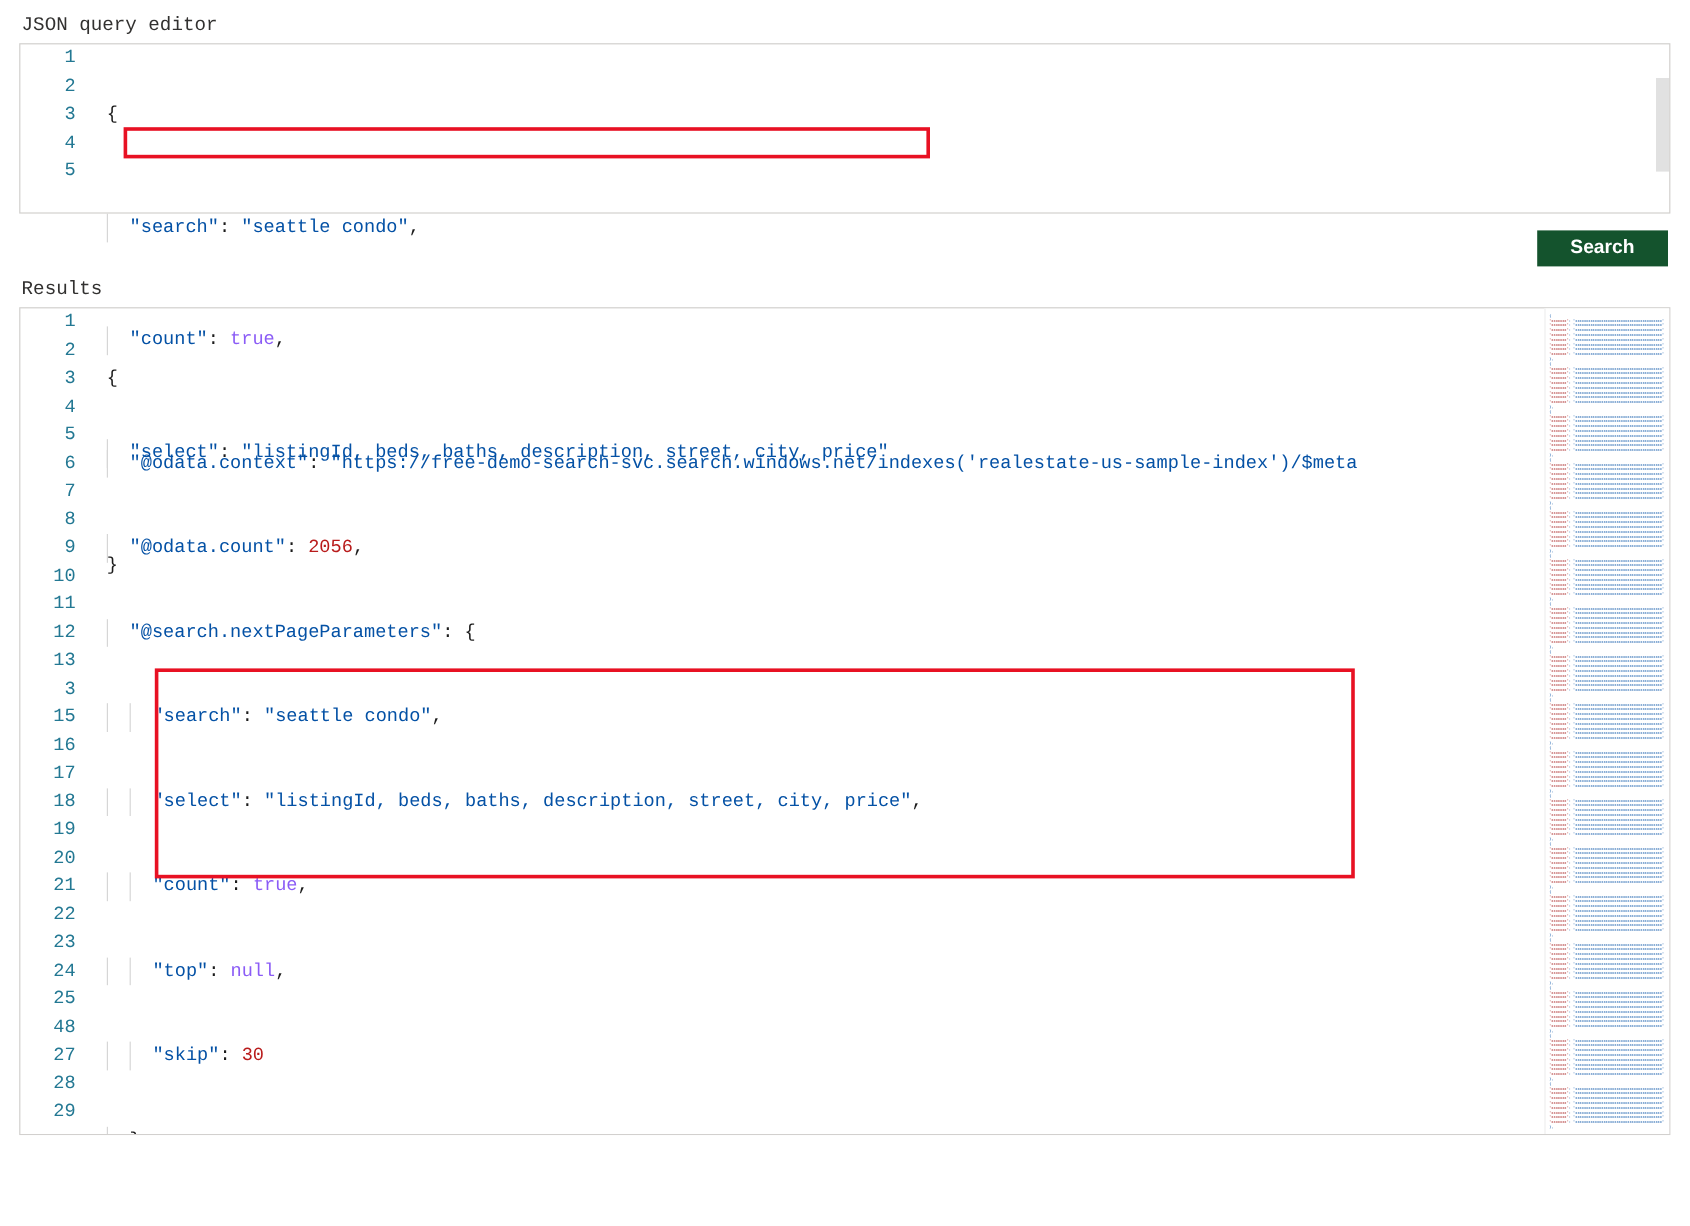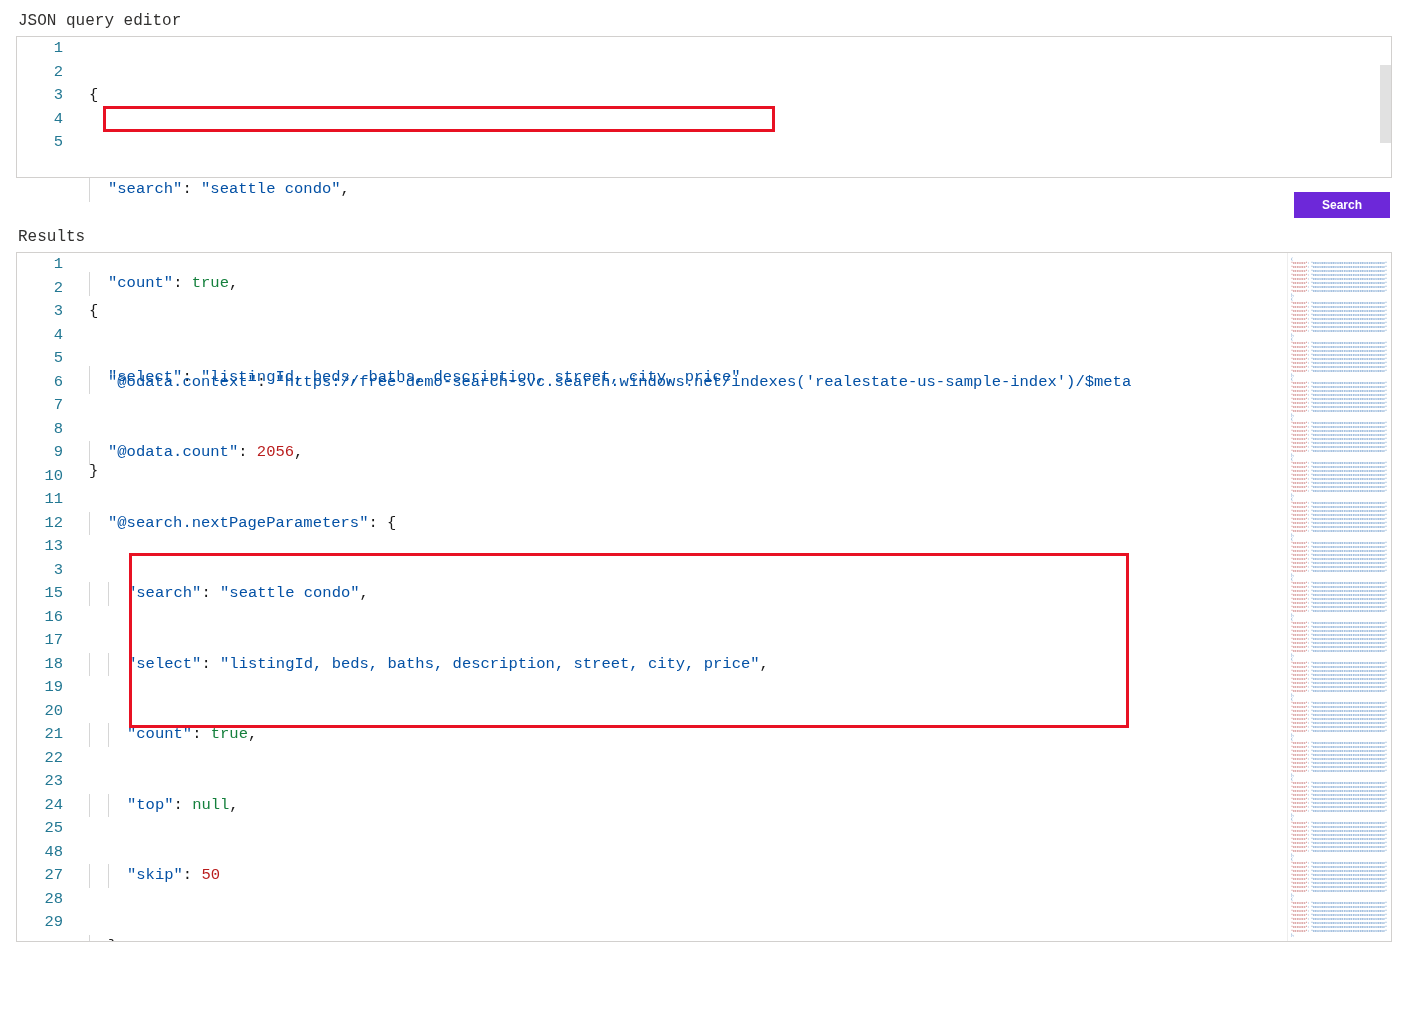--- a/index.html
+++ b/index.html
@@ -59,39 +59,39 @@
     vertical-align:top;
     position:relative;
   }
   .pad2  { display:inline-block; width:18px; }
 
   .tok-brace  { color:#1b1b1b; }
   .tok-key    { color:#0451a5; }
   .tok-punc   { color:#1b1b1b; }
   .tok-str    { color:#0451a5; }
   .tok-num    { color:#b91c1c; }
-  .tok-bool   { color:#15803d; }
+  .tok-bool   { color:#8b5cf6; }
   .tok-url    { color:#0451a5; }
 
   .red-box {
     position: absolute;
     border: 3px solid #e81123;
     pointer-events: none;
   }
 
   .search-row {
     display:flex;
     justify-content:flex-end;
     margin: 14px 2px 10px 0;
   }
   .search-btn {
-    background:#6d28d9;
+    background:#14532d;
     color:#fff;
     border:none;
-    font-size:12px;
+    font-size:16px;
     padding: 6px 28px;
     font-weight:600;
     cursor:pointer;
   }
 
   .results-wrap {
     display:flex;
     border:1px solid #d2d0ce;
   }
   .results-main {
@@ -208,21 +208,21 @@
 <div class="code-line"><span class="guide"></span><span class="pad2"></span><span class="tok-key">"@search.nextPageParameters"</span><span class="tok-punc">: {</span></div>
 
 <div class="code-line"><span class="guide"></span><span class="pad2"></span><span class="guide"></span><span class="pad2"></span><span class="tok-key">"search"</span><span class="tok-punc">: </span><span class="tok-str">"<span>seattle condo</span>"</span><span class="tok-punc">,</span></div>
 
 <div class="code-line"><span class="guide"></span><span class="pad2"></span><span class="guide"></span><span class="pad2"></span><span class="tok-key">"select"</span><span class="tok-punc">: </span><span class="tok-str">"<span>listingId, beds, baths, description, street, city, price</span>"</span><span class="tok-punc">,</span></div>
 
 <div class="code-line"><span class="guide"></span><span class="pad2"></span><span class="guide"></span><span class="pad2"></span><span class="tok-key">"count"</span><span class="tok-punc">: </span><span class="tok-bool">true</span><span class="tok-punc">,</span></div>
 
 <div class="code-line"><span class="guide"></span><span class="pad2"></span><span class="guide"></span><span class="pad2"></span><span class="tok-key">"top"</span><span class="tok-punc">: </span><span class="tok-bool">null</span><span class="tok-punc">,</span></div>
 
-<div class="code-line"><span class="guide"></span><span class="pad2"></span><span class="guide"></span><span class="pad2"></span><span class="tok-key">"skip"</span><span class="tok-punc">: </span><span class="tok-num">50</span></div>
+<div class="code-line"><span class="guide"></span><span class="pad2"></span><span class="guide"></span><span class="pad2"></span><span class="tok-key">"skip"</span><span class="tok-punc">: </span><span class="tok-num">30</span></div>
 
 <div class="code-line"><span class="guide"></span><span class="pad2"></span><span class="tok-brace">},</span></div>
 
 
 
 
 
 
 
 

